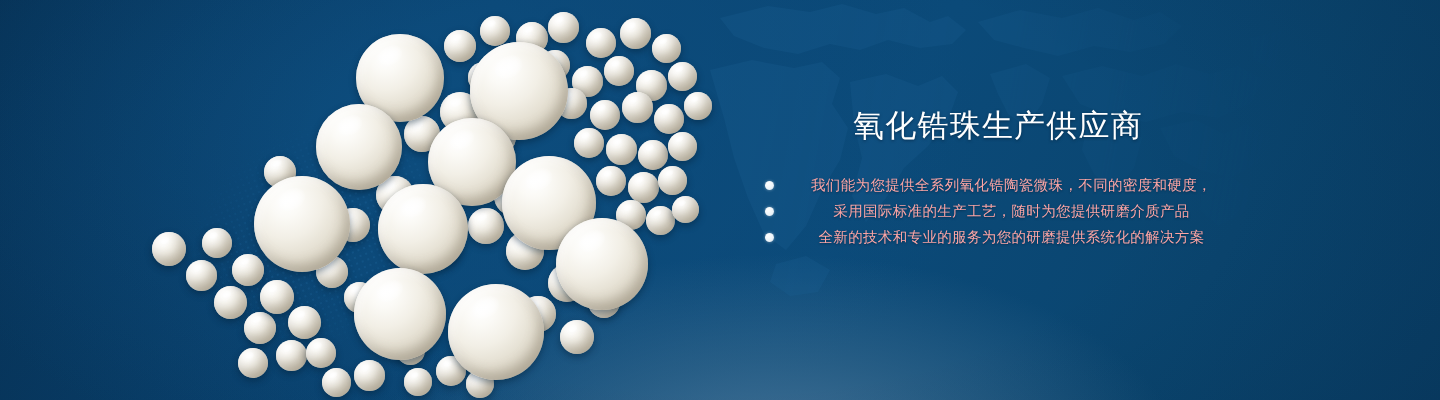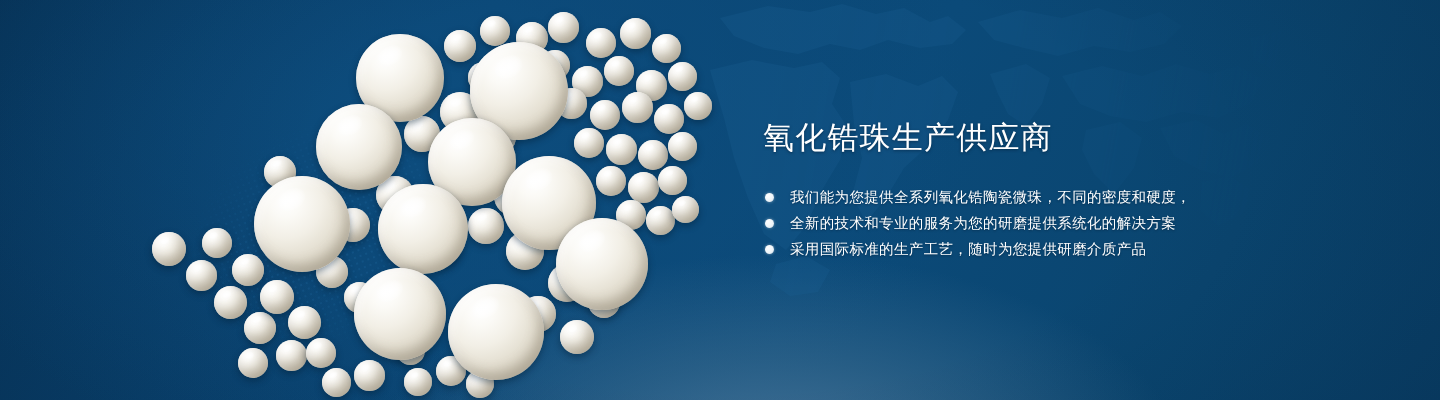--- a/index.html
+++ b/index.html
@@ -76,40 +76,41 @@
     left:24%; top:14%;
     width:30%; height:22%;
     border-radius:50%;
     background:radial-gradient(ellipse at center, rgba(255,255,255,.98) 0%, rgba(255,255,255,.55) 45%, rgba(255,255,255,0) 78%);
     transform:rotate(-28deg);
   }
 
   
   .copy{
     position:absolute;
-    left:763px; top:120px;
+    left:763px; top:108px;
     width:470px;
+    text-align:center;
   }
   .headline{
     color:#ffffff;
     font-size:31px;
     font-weight:normal;
     letter-spacing:1.2px;
     line-height:1.15;
     text-shadow:0 1px 3px rgba(2,24,46,.55);
     white-space:nowrap;
   }
   .bullets{
     margin-top:29px;
     list-style:none;
   }
   .bullet{
     position:relative;
     padding-left:27px;
-    color:#ffffff;
+    color:#fca5a5;
     font-size:14.5px;
     line-height:24px;
     letter-spacing:.35px;
     text-shadow:0 1px 2px rgba(2,24,46,.5);
     margin-bottom:2px;
   }
   .bullet-dot{
     position:absolute;
     left:2px; top:8px;
     width:9px; height:9px;
@@ -239,24 +240,24 @@
 
     <ul class="bullets">
 
       <li class="bullet">
         <span class="bullet-dot"></span>
         <span class="bullet-text">我们能为您提供全系列氧化锆陶瓷微珠，不同的密度和硬度，</span>
       </li>
 
       <li class="bullet">
         <span class="bullet-dot"></span>
+        <span class="bullet-text">采用国际标准的生产工艺，随时为您提供研磨介质产品</span>
+      </li>
+
+      <li class="bullet">
+        <span class="bullet-dot"></span>
         <span class="bullet-text">全新的技术和专业的服务为您的研磨提供系统化的解决方案</span>
       </li>
 
-      <li class="bullet">
-        <span class="bullet-dot"></span>
-        <span class="bullet-text">采用国际标准的生产工艺，随时为您提供研磨介质产品</span>
-      </li>
-
     </ul>
   </div>
 
 </div>
 
 </body></html>

